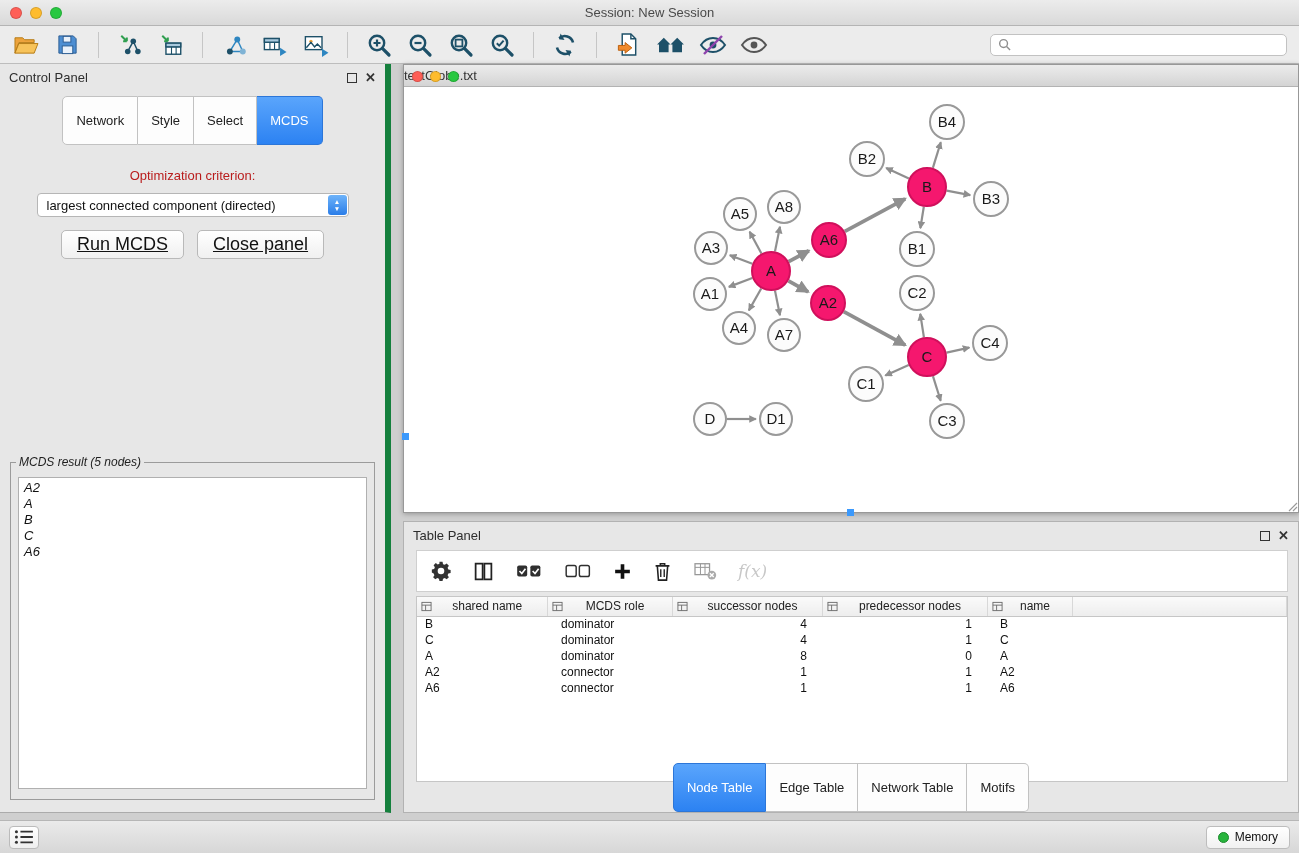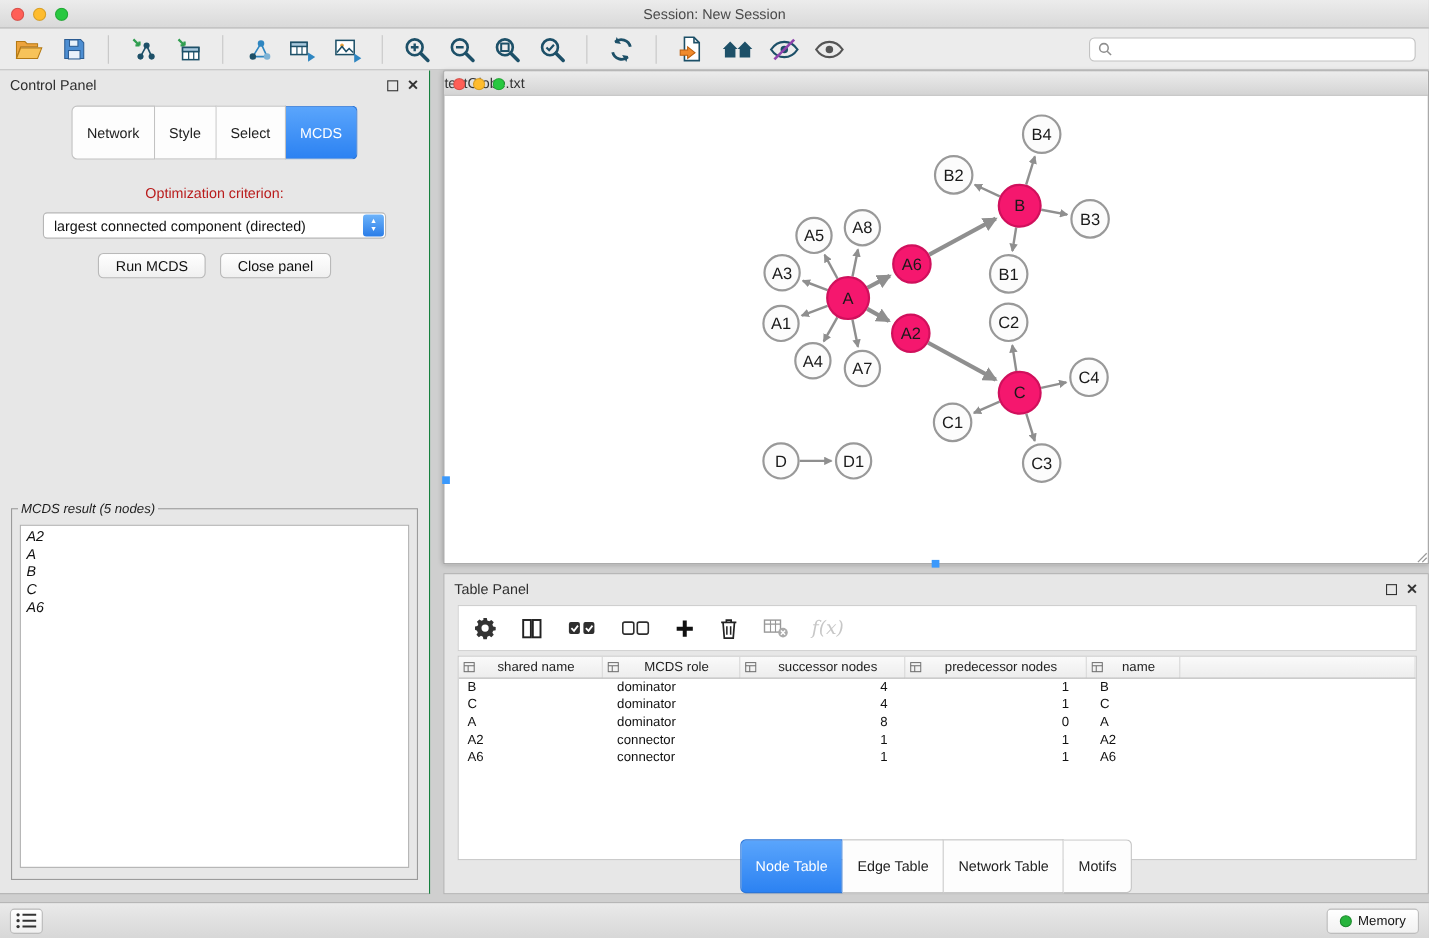--- a/index.html
+++ b/index.html
@@ -20,41 +20,41 @@
     border-bottom:1px solid #bdbdbd; display:flex; align-items:center; padding:0 12px; }
   .tb-icons { display:flex; align-items:center; gap:13px; }
   .tbtn { min-width:28px; height:30px; display:flex; align-items:center; justify-content:center; cursor:default; }
   .sep { width:1px; height:26px; background:#c6c6c6; margin:0 4px; }
   .search { margin-left:auto; width:297px; height:22px; background:#fff; border:1px solid #c2c2c2;
     border-radius:5px; display:flex; align-items:center; gap:5px; padding:0 7px; }
   .search input { border:none; outline:none; flex:1; font-size:12px; background:transparent; font-family:inherit; }
 
   
   .control-panel { position:absolute; left:0; top:64px; width:391px; height:749px;
-    background:#e7e7e7; border-right:1px solid #15803d; border-bottom:1px solid #ababab; }
+    background:#e7e7e7; border-right:6px solid #15803d; border-bottom:1px solid #ababab; }
   .panel-header { height:27px; display:flex; align-items:center; padding:0 9px; font-size:13px; color:#2e2e2e; }
   .win-controls { margin-left:auto; display:flex; gap:8px; align-items:center; color:#333; }
   .wc { font-size:12px; line-height:12px; cursor:default; }
   .wc.sq { width:10px; height:10px; border:1.5px solid #333; display:inline-block; }
   .wc.x { font-weight:bold; font-size:13px; }
   .cp-tabs { display:flex; justify-content:center; margin-top:5px; }
   .seg-tab { padding:16px 13px; font-size:13px; background:#fdfdfd; border:1px solid #c2c2c2;
     border-left:none; color:#222; cursor:default; white-space:nowrap; }
   .seg-tab:first-child { border-left:1px solid #c2c2c2; border-radius:5px 0 0 5px; }
   .seg-tab:last-child { border-radius:0 5px 5px 0; }
   .seg-tab.active { background:linear-gradient(#5aa5fc,#2c82f2); border-color:#2c76d8; color:#fff; }
   .opt-label { text-align:center; font-size:13px; color:#b91c1c; margin-top:23px; }
   .cp-select { margin:10px auto 0; width:312px; height:24px; background:#fff; border:1px solid #b6b6b6;
     border-radius:4px; display:flex; align-items:center; font-size:13px; padding-left:9px; position:relative; color:#111; }
   .stepper { position:absolute; right:1px; top:1px; bottom:1px; width:19px;
     background:linear-gradient(#6db3fa,#2a7de8); border-radius:3px; color:#fff;
     display:flex; flex-direction:column; align-items:center; justify-content:center; font-size:6.5px; line-height:7px; }
   .cp-buttons { display:flex; justify-content:center; gap:13px; margin-top:13px; }
   .btn { background:linear-gradient(#ffffff,#f0f0f0); border:1px solid #b9b9b9; border-radius:5px;
-    padding:3px 15px; font-size:13px; color:#111; font-family:inherit; }
+    padding:3px 15px; font-size:18px; color:#111; font-family:inherit;text-decoration:underline; }
   .result-fieldset { position:absolute; left:10px; right:10px; top:391px; height:345px;
     border:1px solid #9b9b9b; padding:0;font-style:italic; }
   .result-fieldset legend { font-size:12px; color:#1e1e1e; margin-left:5px; padding:0 3px; }
   .result-list { position:absolute; left:7px; right:7px; top:8px; bottom:10px;
     background:#fff; border:1px solid #b0b0b0; overflow:auto; padding:2px 0; }
   .result-item { font-size:13px; color:#111; padding:0 5px; line-height:16px; }
 
   
   .network-window { position:absolute; left:403px; top:64px; width:896px; height:449px;
     background:#fff; border:1px solid #989898; box-shadow:0 1px 5px rgba(0,0,0,.28); }

